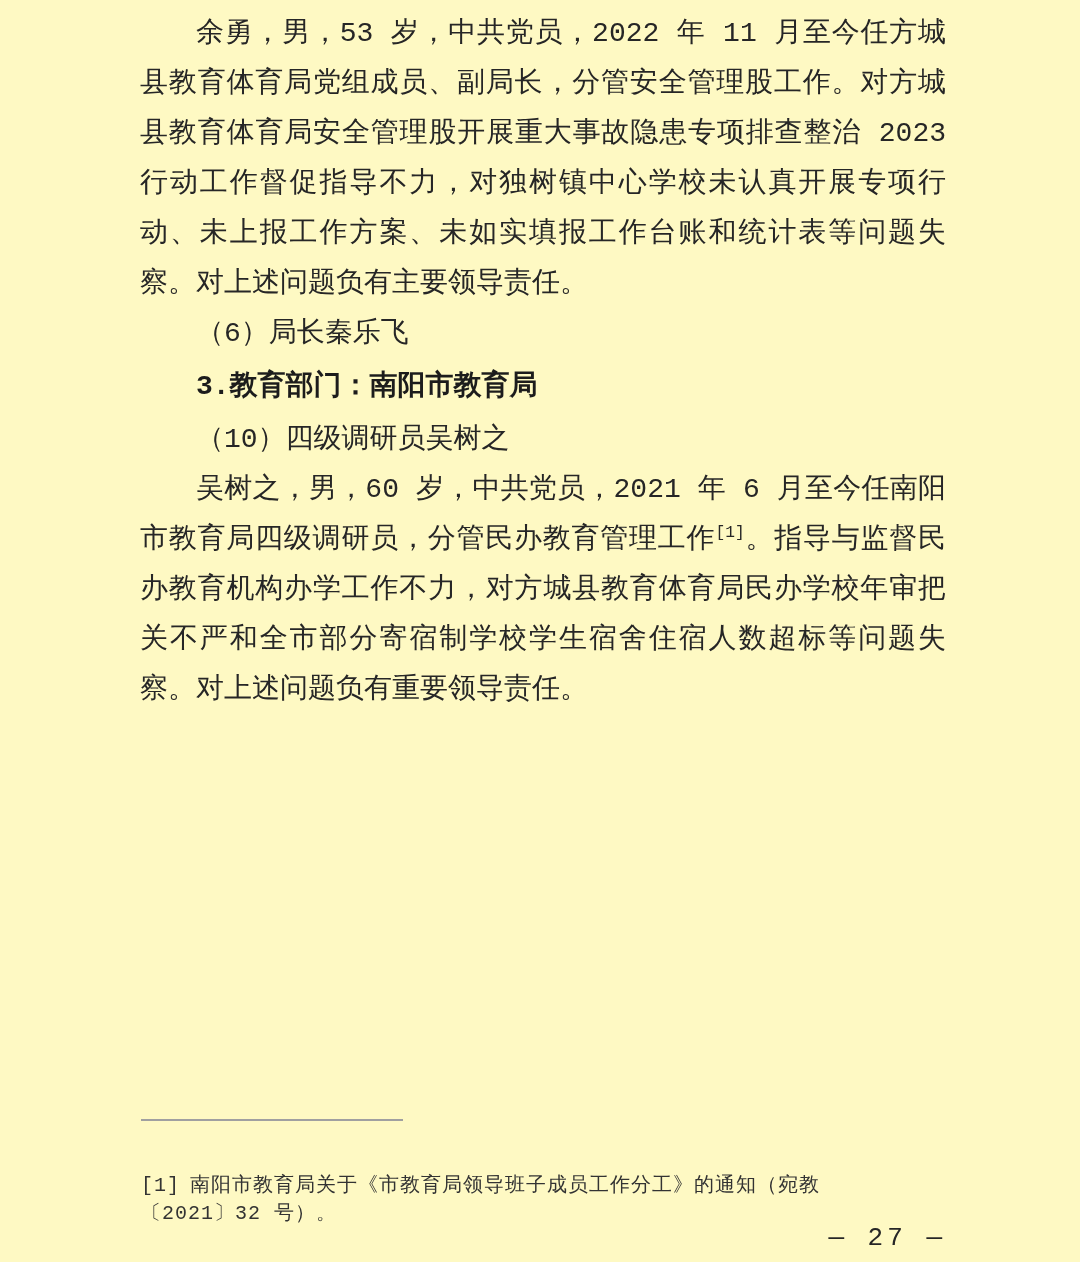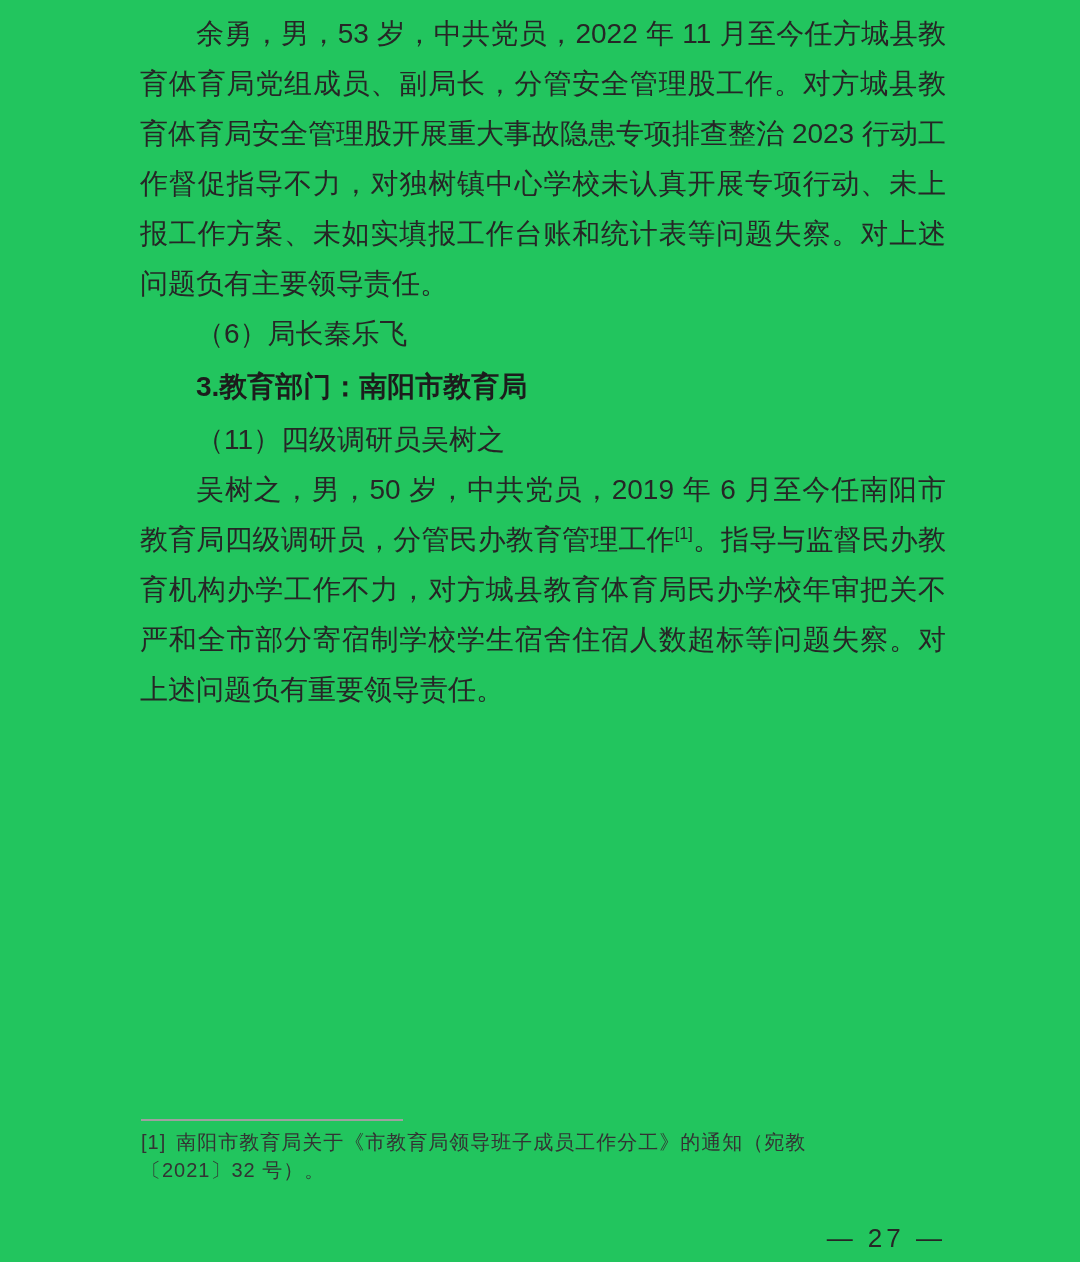--- a/index.html
+++ b/index.html
@@ -4,22 +4,22 @@
 <style>
   html, body {
     margin: 0;
     padding: 0;
     background: #ffffff;
   }
   .page {
     position: relative;
     width: 1080px;
     height: 1262px;
-    background: #22c55e;
-    font-family: Liberation Sans, sans-serif;
+    background: #fef9c3;
+    font-family: Liberation Mono, monospace;
     color: #262626;
     overflow: hidden;
   }
   .content {
     position: absolute;
     left: 140px;
     top: 9px;
     width: 806px;
   }
   .body-para {
@@ -46,21 +46,21 @@
     position: absolute;
     left: 141px;
     top: 1119px;
     width: 262px;
     height: 0;
     border-top: 2px solid #a0a0a0;
   }
   .footnote {
     position: absolute;
     left: 141px;
-    top: 1128px;
+    top: 1172px;
     width: 720px;
     margin: 0;
     font-size: 20px;
     line-height: 28px;
     color: #333333;
     letter-spacing: 1px;
   }
   .footnote .fn-marker {
     margin-right: 10px;
   }
@@ -82,23 +82,23 @@
 
   <main class="content">
 
     <p class="body-para">余勇，男，53 岁，中共党员，2022 年 11 月至今任方城县教育体育局党组成员、副局长，分管安全管理股工作。对方城县教育体育局安全管理股开展重大事故隐患专项排查整治 2023 行动工作督促指导不力，对独树镇中心学校未认真开展专项行动、未上报工作方案、未如实填报工作台账和统计表等问题失察。对上述问题负有主要领导责任。</p>
 
     <p class="body-para">（6）局长秦乐飞</p>
 
 
     <p class="body-para section-heading">3.教育部门：南阳市教育局</p>
 
-    <p class="body-para">（11）四级调研员吴树之</p>
+    <p class="body-para">（10）四级调研员吴树之</p>
 
-    <p class="body-para"><span>吴树之，男，50 岁，中共党员，2019 年 6 月至今任南阳市教育局四级调研员，分管民办教育管理工作</span><sup class="fn-ref">[1]</sup><span>。指导与监督民办教育机构办学工作不力，对方城县教育体育局民办学校年审把关不严和全市部分寄宿制学校学生宿舍住宿人数超标等问题失察。对上述问题负有重要领导责任。</span></p>
+    <p class="body-para"><span>吴树之，男，60 岁，中共党员，2021 年 6 月至今任南阳市教育局四级调研员，分管民办教育管理工作</span><sup class="fn-ref">[1]</sup><span>。指导与监督民办教育机构办学工作不力，对方城县教育体育局民办学校年审把关不严和全市部分寄宿制学校学生宿舍住宿人数超标等问题失察。对上述问题负有重要领导责任。</span></p>
 
 
   </main>
 
   <div class="footnote-rule"></div>
 
   <p class="footnote"><span class="fn-marker">[1]</span><span>南阳市教育局关于《市教育局领导班子成员工作分工》的通知（宛教〔2021〕32 号）。</span></p>
 
   <div class="page-number">— 27 —</div>
 

